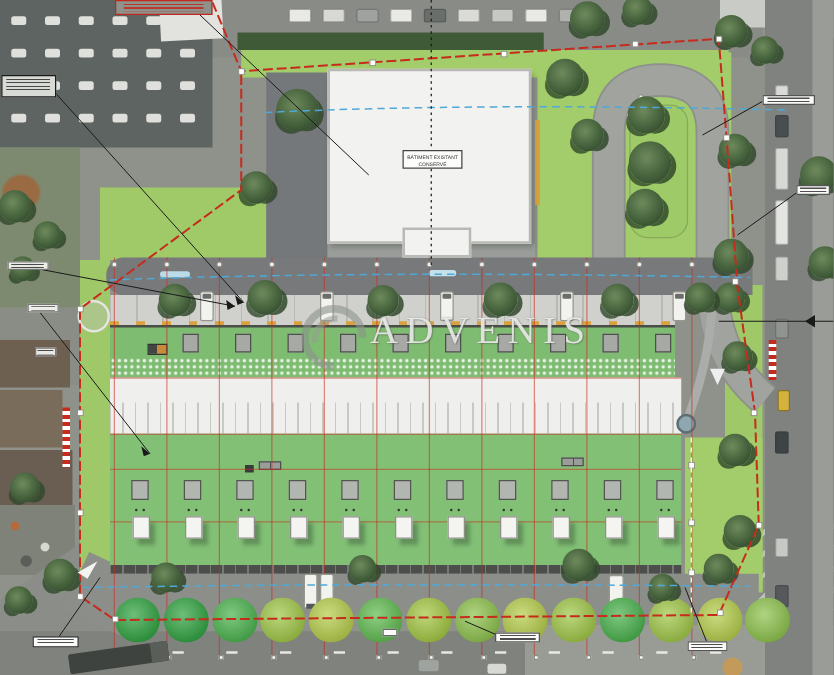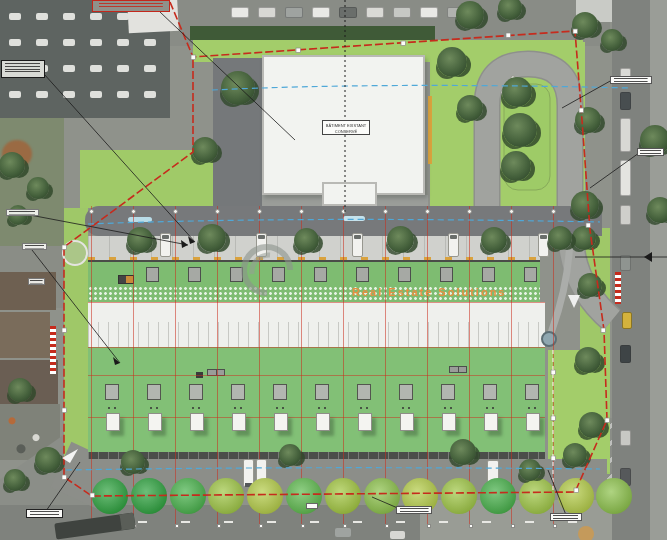--- a/index.html
+++ b/index.html
@@ -422,16 +422,16 @@
   <div class="mlines" style="left:26px;top:509px;width:37px;height:9px;background-color:#FAFAF8;border:0.7px solid #222;z-index:24;"></div>
   <div class="mlines" style="left:396px;top:506px;width:36px;height:8px;background-color:#FAFAF8;border:0.5px solid #555;z-index:24;"></div>
   <div class="mlines" style="left:550px;top:513px;width:32px;height:8px;background-color:#FAFAF8;border:0.5px solid #555;z-index:24;"></div>
   <div style="left:306px;top:503px;width:12px;height:6px;background:#FAFAF8;border:0.5px solid #666;z-index:24;"></div>
 
   <div style="left:240px;top:238px;width:270px;height:70px;z-index:50;">
     <svg width="56" height="60" style="left:0;top:4px;">
       <path d="M50 28 A23 23 0 1 0 27 51" fill="none" stroke="rgba(140,146,140,.6)" stroke-width="6"></path>
       <path d="M12 32 A17 17 0 0 1 30 13" fill="none" stroke="rgba(150,156,150,.55)" stroke-width="5"></path>
     </svg>
-    <span id="wm-tag" style="left: 112px; top: 48px; color: rgb(230, 143, 66);">Real Estate Solutions</span>
+    <span id="wm-brand" style="left:56px;top:8px;">ADVENIS</span>
   </div>
 
 </div>
 
 </body></html>

